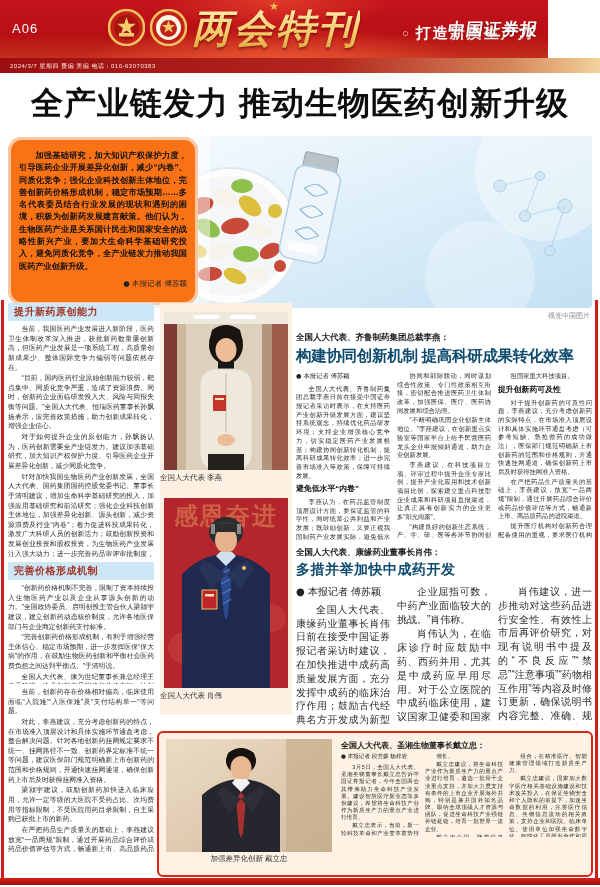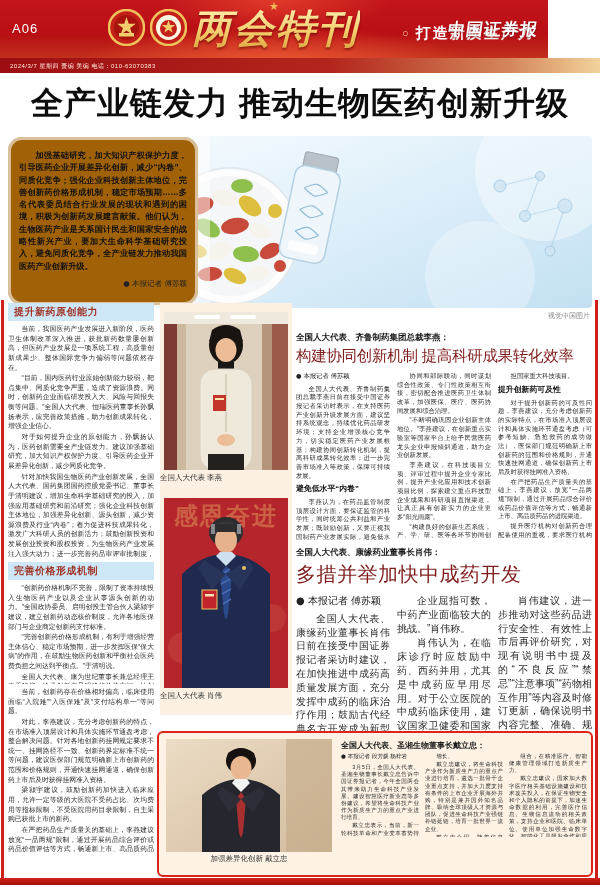--- a/index.html
+++ b/index.html
@@ -28,21 +28,21 @@
   .edit-strip{position:absolute;left:0;top:58px;width:600px;height:15px;
     background:linear-gradient(90deg,#9d0e12 0%,#b3251c 55%,#d4875a 85%,#f2d29b 100%);}
   .edit-strip span{position:absolute;left:10px;top:4px;font-size:6px;color:#ffe9d8;letter-spacing:.5px;white-space:nowrap;}
 
   
   .main-headline{position:absolute;left:0;top:82px;width:600px;text-align:center;
     font-size:32px;font-weight:900;color:#0d0d0d;letter-spacing:1px;white-space:nowrap;}
 
   
   .feature{position:absolute;left:150px;top:136px;width:442px;height:172px;overflow:hidden;border-radius:4px;}
-  .intro-box{position:absolute;left:8px;top:137px;width:190px;height:168px;background:#a16207;
+  .intro-box{position:absolute;left:8px;top:137px;width:190px;height:168px;background:#f97316;
     border-radius:14px;box-shadow:0 0 0 3px rgba(255,255,255,.6) inset;padding:13px 11px 8px 11px;box-sizing:border-box;}
   .intro-text{font-size:8.2px;line-height:1.5;font-weight:600;color:#111;text-align:justify;text-indent:2em;}
   .intro-byline{margin-top:6px;text-align:right;font-family:"DejaVu Serif",serif;font-size:7.5px;color:#222;}
   .photo-credit{position:absolute;right:10px;top:311px;font-size:7px;color:#8a8a8a;}
 
   
   .rule-left{position:absolute;left:1px;top:300px;width:2.5px;height:578px;background:#cf1f1a;}
   .rule-right{position:absolute;left:595px;top:300px;width:2.5px;height:578px;background:#cf1f1a;}
   .rule-bottom{position:absolute;left:0;top:878px;width:600px;height:7px;background:linear-gradient(180deg,#d3231a,#9f0f0d);}
 
@@ -67,23 +67,23 @@
   .ph2{top:498px;height:190px;background:#b5262c;}
   .caption{position:absolute;left:160px;width:132px;font-size:7.5px;color:#333;}
   .cap1{top:473px;} .cap2{top:691px;}
   .backdrop-txt{position:absolute;left:0;top:2px;width:100%;text-align:center;color:#ffd977;opacity:.32;
     font-weight:900;font-size:24px;letter-spacing:2px;white-space:nowrap;overflow:hidden;}
 
   
   .article{position:absolute;left:296px;width:296px;}
   .a1{top:332px;} .a2{top:547px;}
   .kicker{font-size:8.5px;font-weight:600;color:#1a1a1a;margin-bottom:2px;white-space:nowrap;}
-  .a-headline{font-weight:400;color:#7f1d1d;white-space:nowrap;}
+  .a-headline{font-weight:700;color:#0c4a6e;white-space:nowrap;}
   .a1 .a-headline{font-size:15.5px;letter-spacing:-.3px;margin-bottom:5px;}
-  .a2 .a-headline{font-size:20px;letter-spacing:.5px;margin-bottom:6px;}
+  .a2 .a-headline{font-size:14px;letter-spacing:.5px;margin-bottom:6px;}
   .cols{display:flex;gap:7px;overflow:hidden;text-align:justify;color:#2b2b2b;}
   .a1 .cols{height:168px;font-size:6.3px;line-height:1.38;}
   .a2 .cols{height:140px;font-size:10px;line-height:1.38;justify-content:center;}
   .col{flex:1;min-width:0;}
 
   
   .bottom-box{position:absolute;left:157px;top:731px;width:436px;height:146px;box-sizing:border-box;
     border:2.5px solid #de2317;border-radius:6px;background:#fdf2e4;}
   .ph3{position:absolute;left:7px;top:6px;width:166px;height:113px;overflow:hidden;}
   .cap3{position:absolute;left:7px;top:121px;width:166px;text-align:center;font-size:7.5px;color:#333;}

